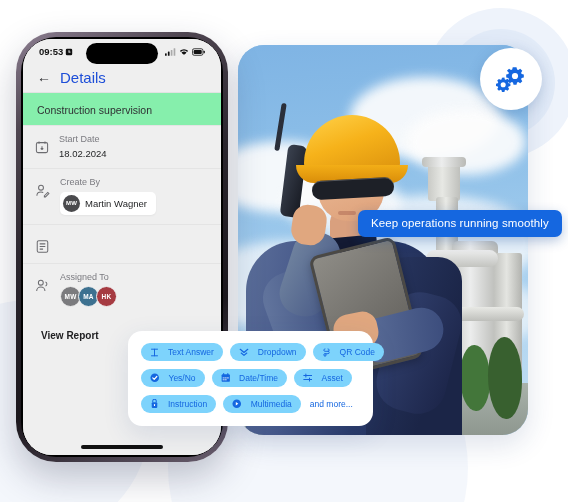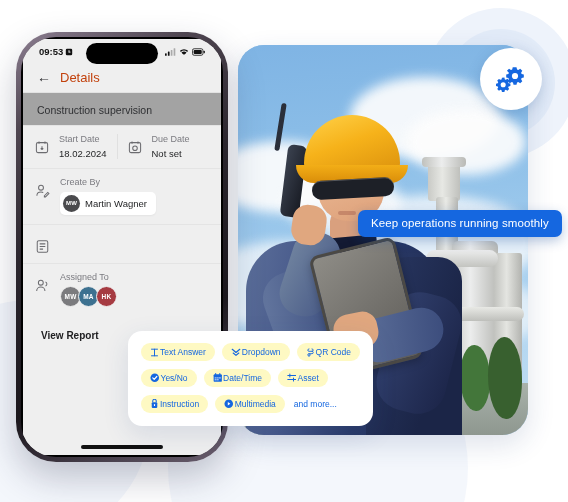--- a/index.html
+++ b/index.html
@@ -167,42 +167,42 @@
     background:linear-gradient(150deg,#8d7f92 0%,#4e4550 18%,#2b262e 42%,#1b171d 70%,#6b5f70 100%);
     padding:5px;box-sizing:border-box;
     box-shadow:0 16px 36px rgba(35,40,70,.26);
     z-index:8;
   }
   .phone-inner{
     width:100%;height:100%;border-radius:35px;background:#000;
     padding:2px;box-sizing:border-box;overflow:hidden;
   }
   .screen{
-    width:100%;height:100%;border-radius:7px;overflow:hidden;position:relative;
+    width:100%;height:100%;border-radius:29px;overflow:hidden;position:relative;
     background:#efefef;
   }
   .statusbar{
     height:21px;display:flex;align-items:center;justify-content:space-between;
     padding:2px 16px 0;font-size:9.5px;font-weight:bold;color:#111;
     background:#efefef;position:relative;
   }
   .sb-left{display:flex;align-items:center;gap:2px;}
   .sb-right{display:flex;align-items:center;gap:3px;}
   .notch{
     position:absolute;left:50%;transform:translateX(-50%);top:4px;
     width:72px;height:21px;border-radius:12px;background:#000;
   }
   .navbar{
     height:30px;display:flex;align-items:center;gap:9px;padding:0 14px;
     background:#efefef;border-bottom:1px solid #e2e2e2;
   }
-  .navbar .title{font-size:13px;color:#c2410c;}
+  .navbar .title{font-size:15px;color:#1d4ed8;}
   .back-arrow{font-size:14px;color:#2b2b2e;line-height:1;}
   .scr-body{background:#efefef;height:calc(100% - 51px);overflow:hidden;}
-  .task-title{font-size:10.5px;color:#2f3033;padding:11px 14px 9px;background:#a3a3a3;}
+  .task-title{font-size:10.5px;color:#2f3033;padding:11px 14px 9px;background:#86efac;}
   .sect{
     background:#efefef;border-top:1px solid #e4e4e4;
     padding:8px 12px 9px;display:flex;gap:9px;align-items:flex-start;
   }
   .sect .ico{width:16px;flex:0 0 16px;padding-top:6px;color:#6c6c70;}
   .sect .body{flex:1;min-width:0;}
   .lbl{font-size:9px;color:#7b7b80;margin-bottom:4px;}
   .val{font-size:9.5px;color:#1f2022;}
   .datesrow{display:flex;}
   .datecell{flex:1;display:flex;gap:8px;align-items:flex-start;}
@@ -234,22 +234,22 @@
   
   .chips-card{
     position:absolute;left:128px;top:331px;width:245px;
     background:#fff;border-radius:14px;padding:12px 13px 13px;
     box-shadow:0 8px 26px rgba(40,70,130,.13);
     z-index:9;box-sizing:border-box;
   }
   .chips-row{display:flex;gap:7px;align-items:center;margin-bottom:8px;}
   .chips-row:last-child{margin-bottom:0;}
   .chip{
-    display:inline-flex;align-items:center;gap:1px;
-    background:#fef9c3;color:#1567e0;border-radius:11px;
+    display:inline-flex;align-items:center;gap:9px;
+    background:#7dd3fc;color:#1567e0;border-radius:11px;
     padding:4px 9px;font-size:8.5px;white-space:nowrap;font-weight:500;
   }
   .chip .ci{display:flex;align-items:center;}
   .more-lbl{font-size:8.5px;color:#1567e0;white-space:nowrap;padding-left:2px;}
   svg{display:block;}
 </style>
 </head>
 <body>
 
 <div id="stage">
@@ -381,33 +381,20 @@
                   <svg width="14" height="14" viewBox="0 0 16 16" fill="none" stroke="#6c6c70" stroke-width="1.2">
                     <rect x="1.6" y="3" width="12.8" height="11.4" rx="1.8"></rect>
                     <path d="M4.6 1.6v2.6M11.4 1.6v2.6M8 7v4m0 0l-1.5-1.5M8 11l1.5-1.5"></path>
                   </svg>
                 </span>
                 <div class="body">
                   <div class="lbl">Start Date</div>
                   <div class="val">18.02.2024</div>
                 </div>
               </div>
-              <div class="datecell">
-                <span class="ico">
-                  <svg width="14" height="14" viewBox="0 0 16 16" fill="none" stroke="#6c6c70" stroke-width="1.2">
-                    <rect x="1.6" y="3" width="12.8" height="11.4" rx="1.8"></rect>
-                    <path d="M4.6 1.6v2.6M11.4 1.6v2.6"></path>
-                    <circle cx="8" cy="9.4" r="2.6"></circle>
-                  </svg>
-                </span>
-                <div class="body">
-                  <div class="lbl">Due Date</div>
-                  <div class="val">Not set</div>
-                </div>
-              </div>
             </div>
           </div>
 
 
           <div class="sect">
             <span class="ico">
               <svg width="15" height="15" viewBox="0 0 16 16" fill="none" stroke="#6c6c70" stroke-width="1.1">
                 <circle cx="6.4" cy="5" r="2.6"></circle>
                 <path d="M2 13.6c0-2.4 2-4 4.4-4 .9 0 1.7.2 2.4.6"></path>
                 <path d="M10 13.6l3.6-3.6 1.2 1.2-3.6 3.6H10z"></path>

